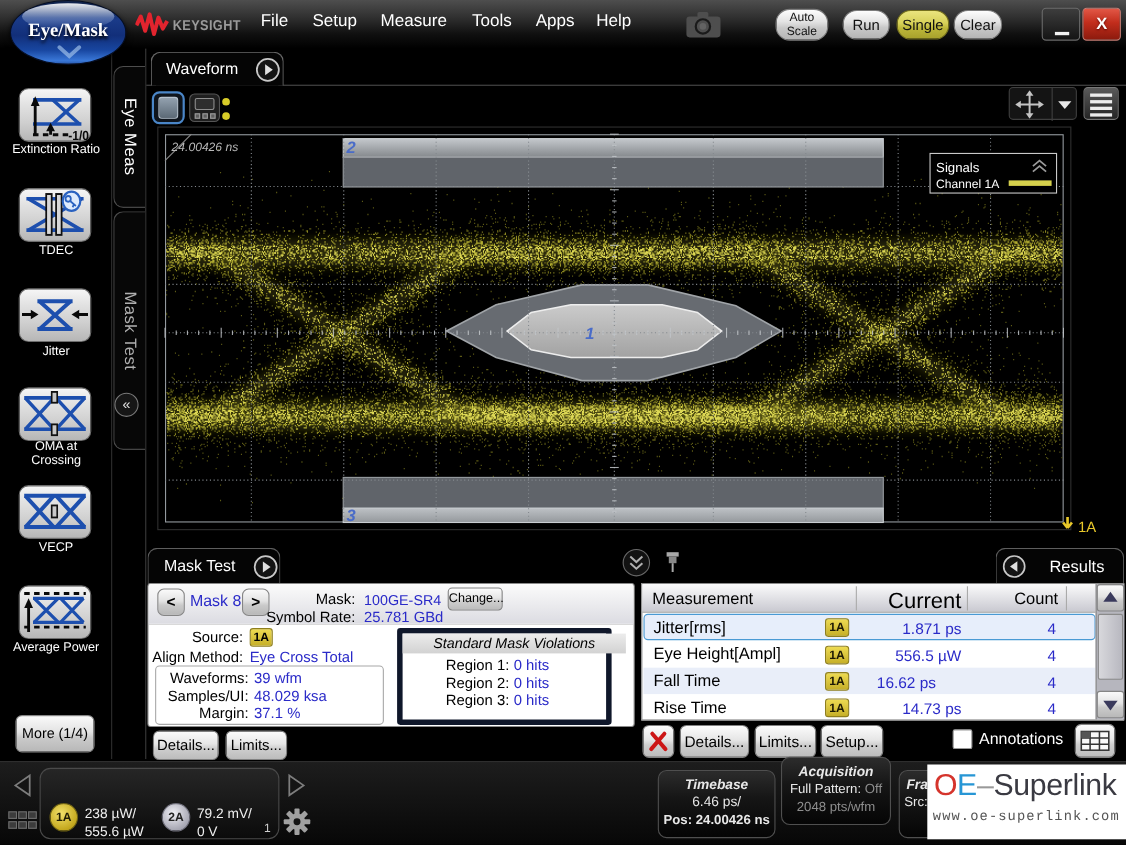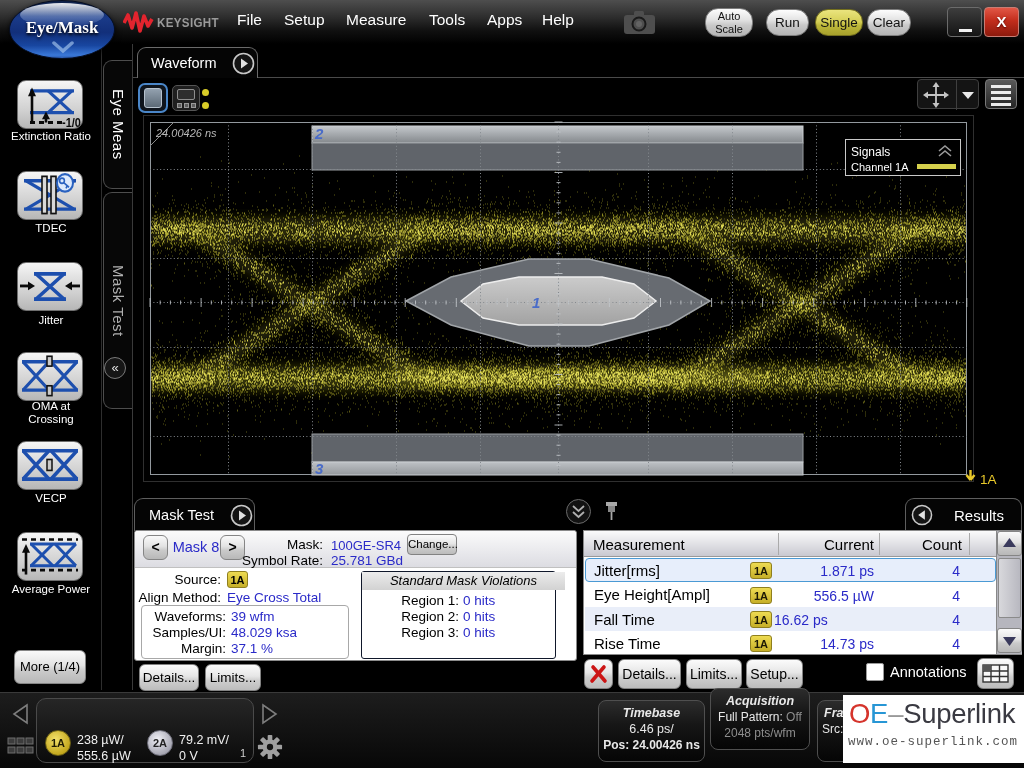--- a/index.html
+++ b/index.html
@@ -457,58 +457,58 @@
   <div class="abs lbl" style="left:0px;top:59px;width:86px;text-align:right;">Align Method:</div>
   <div class="abs blue" style="left:92px;top:59px;">Eye Cross Total</div>
   <div class="abs" style="left:6px;top:74px;width:208px;height:54px;border:1px solid #a8a8a8;border-radius:4px;">
     <div class="abs lbl" style="left:0px;top:3px;width:84px;text-align:right;">Waveforms:</div>
     <div class="abs blue" style="left:89px;top:3px;">39 wfm</div>
     <div class="abs lbl" style="left:0px;top:19px;width:84px;text-align:right;">Samples/UI:</div>
     <div class="abs blue" style="left:89px;top:19px;">48.029 ksa</div>
     <div class="abs lbl" style="left:0px;top:35px;width:84px;text-align:right;">Margin:</div>
     <div class="abs blue" style="left:89px;top:35px;">37.1 %</div>
   </div>
-  <div class="abs" style="left:226px;top:40px;width:195px;height:88px;border:1px solid #0f172a;border-radius:3px;">
+  <div class="abs" style="left:226px;top:40px;width:195px;height:88px;border:5px solid #0f172a;border-radius:3px;">
     <div class="abs" style="left:0;top:0;width:203px;height:18px;background:linear-gradient(180deg,#ececec,#d2d2d2);
       font-style:italic;text-align:center;font-size:13px;line-height:17px;color:#000;">Standard Mask Violations</div>
     <div class="abs lbl" style="left:30px;top:21px;width:67px;text-align:right;">Region 1:</div>
         <div class="abs blue" style="left:101px;top:21px;">0 hits</div>
     <div class="abs lbl" style="left:30px;top:37px;width:67px;text-align:right;">Region 2:</div>
         <div class="abs blue" style="left:101px;top:37px;">0 hits</div>
     <div class="abs lbl" style="left:30px;top:53px;width:67px;text-align:right;">Region 3:</div>
         <div class="abs blue" style="left:101px;top:53px;">0 hits</div>
   </div>
 </div>
 <div class="abs panelbtn" style="left:139px;top:664px;width:60px;height:27px;font-size:13.5px;line-height:25px;z-index:5;">Details...</div>
 <div class="abs panelbtn" style="left:205px;top:664px;width:56px;height:27px;font-size:13.5px;line-height:25px;z-index:5;">Limits...</div>
 
 <div class="abs" style="left:583px;top:530px;width:439px;height:125px;background:#fff;border:1px solid #8a8a8a;z-index:5;">
   <div class="abs" style="left:0;top:0;width:412px;height:26px;background:linear-gradient(180deg,#fbfbfb,#c9c9d1);
     border-bottom:1px solid #999;"></div>
   <div class="abs lbl" style="left:9px;top:5px;font-size:15px;">Measurement</div>
-  <div class="abs lbl" style="left:207px;top:5px;width:83px;text-align:right;font-size:15px;">Current</div>
+  <div class="abs lbl" style="left:207px;top:5px;width:83px;text-align:right;font-size:20px;">Current</div>
   <div class="abs lbl" style="left:297px;top:5px;width:81px;text-align:right;font-size:15px;">Count</div>
   <div class="abs" style="left:194px;top:2px;width:1px;height:22px;background:#aaa;"></div>
   <div class="abs" style="left:295px;top:2px;width:1px;height:22px;background:#aaa;"></div>
   <div class="abs" style="left:385px;top:2px;width:1px;height:22px;background:#aaa;"></div>
 
   <div class="abs" style="left:1px;top:27px;width:411px;height:24px;background:#e7eefb;border:1.5px solid #4a9ad4;border-radius:4px;"></div>
   <div class="abs" style="left:1px;top:76px;width:411px;height:24px;background:#e9eef9;"></div>
   <div class="abs lbl" style="left:10px;top:31px;font-size:15px;">Jitter[rms]</div>
   <div class="abs lbl" style="left:10px;top:55px;font-size:15px;">Eye Height[Ampl]</div>
   <div class="abs lbl" style="left:10px;top:80px;font-size:15px;">Fall Time</div>
   <div class="abs lbl" style="left:10px;top:104px;font-size:15px;">Rise Time</div>
   <div class="abs badge1a" style="left:166px;top:31px;"></div>
   <div class="abs blue" style="left:190px;top:32px;width:100px;text-align:right;font-size:14px;">1.871 ps</div>
   <div class="abs blue" style="left:290px;top:32px;width:86px;text-align:right;font-size:14px;">4</div>
   <div class="abs badge1a" style="left:166px;top:56px;"></div>
   <div class="abs blue" style="left:190px;top:57px;width:100px;text-align:right;font-size:14px;">556.5 µW</div>
   <div class="abs blue" style="left:290px;top:57px;width:86px;text-align:right;font-size:14px;">4</div>
   <div class="abs badge1a" style="left:166px;top:80px;"></div>
-  <div class="abs blue" style="left:190px;top:81px;width:100px;text-align:left;font-size:14px;">16.62 ps</div>
+  <div class="abs blue" style="left:190px;top:81px;width:100px;text-align:center;font-size:14px;">16.62 ps</div>
   <div class="abs blue" style="left:290px;top:81px;width:86px;text-align:right;font-size:14px;">4</div>
   <div class="abs badge1a" style="left:166px;top:104px;"></div>
   <div class="abs blue" style="left:190px;top:105px;width:100px;text-align:right;font-size:14px;">14.73 ps</div>
   <div class="abs blue" style="left:290px;top:105px;width:86px;text-align:right;font-size:14px;">4</div>
 
   <div class="abs" style="left:412px;top:0px;width:26px;height:123px;background:#b6b6be;border-left:1px solid #888;">
     <div class="abs sqbtn" style="left:0px;top:0px;width:25px;height:25px;border-radius:3px;">
       <svg width="23" height="23" viewBox="0 0 23 23">
             <path d="M11.5 6l-6.5 9h13z" fill="#3a3a5c"></path>
           </svg></div>

